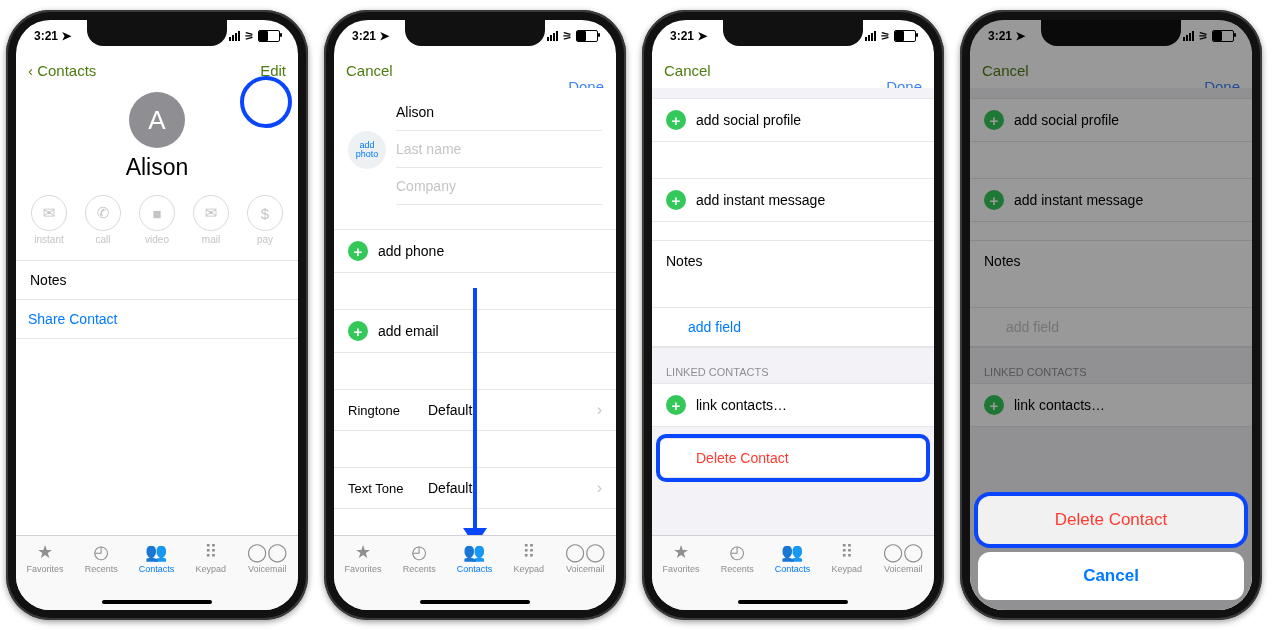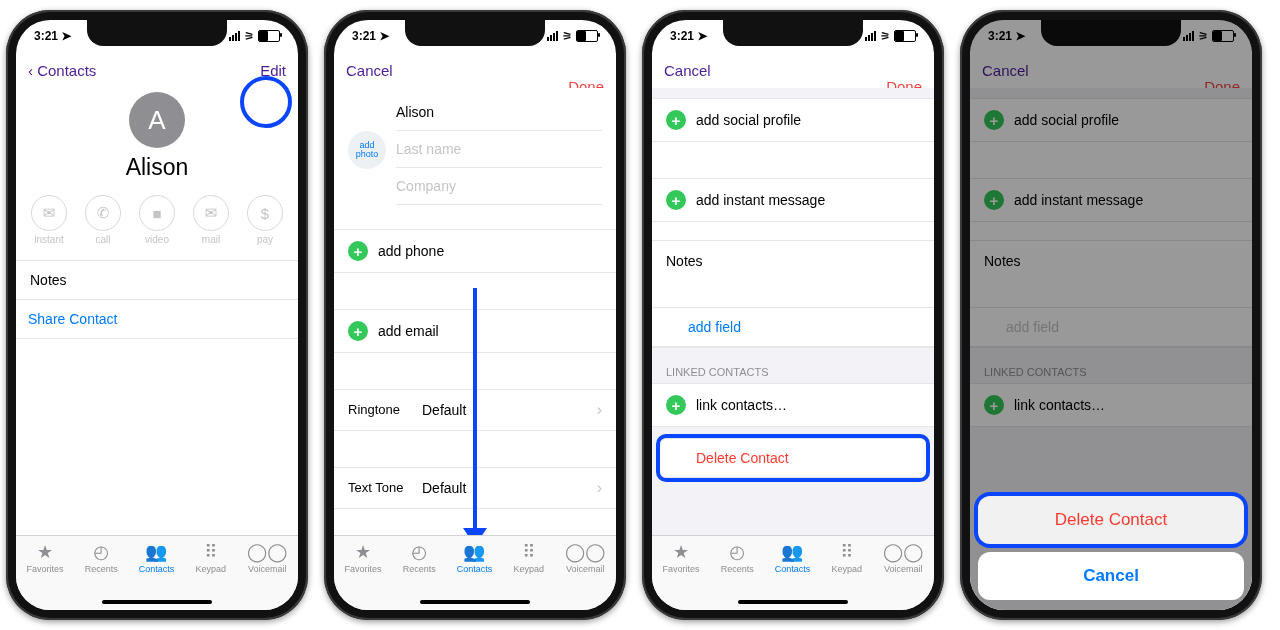--- a/index.html
+++ b/index.html
@@ -68,22 +68,22 @@
   }
   .batt::after { content:""; position:absolute; right:-3px; top:2px; width:2px; height:4px; background:#000; border-radius:1px;}
   .batt i { display:block; height:100%; width:45%; background:#000; border-radius:1px;}
 
   .nav {
     height: 36px;
     display:flex; align-items:center; justify-content:space-between;
     padding: 0 12px;
     font-size: 15px;
   }
-  .link { color:#4c1d95; }
-  .dim { color:#ef4444;margin-top:32px; }
+  .link { color:#4d7c0f; }
+  .dim { color:#3b82f6;margin-top:32px; }
 
   .content { flex:1; overflow:hidden; position:relative; background:#fff; }
 
   
   .s1 .hero { text-align:center; padding: 4px 0 8px;}
   .avatar {
     width:56px; height:56px; border-radius:50%; background:#8e8e93;
     display:inline-flex; align-items:center; justify-content:center;
     color:#fff; font-size:26px; font-weight:400;
   }
@@ -117,21 +117,21 @@
   .incol { flex:1; }
   .field {
     border-bottom:1px solid #e5e5ea; padding:10px 0; font-size:14px;
   }
   .ph { color:#c4c4c6; }
   .plus {
     width:20px; height:20px; border-radius:50%; background:#34c759;
     color:#fff; display:inline-flex; align-items:center; justify-content:center;
     font-size:15px; font-weight:700; line-height:1;
   }
-  .kv { display:flex; gap:8px; flex:1;}
+  .kv { display:flex; align-items:center; gap:14px; flex:1;}
   .kv .k { font-size:13px; color:#000; width:66px;}
   .kv .v { font-size:14px; }
   .chev { color:#c7c7cc; font-size:16px; margin-left:auto; }
   .section-label {
     font-size:11px; color:#8e8e93; padding: 18px 14px 6px;
     background:#f2f2f7; border-top:1px solid #e5e5ea;
   }
   .grey-bg { background:#f2f2f7; }
   .pad-top { margin-top: 20px; }
   .pad-top-lg { margin-top: 36px; }

